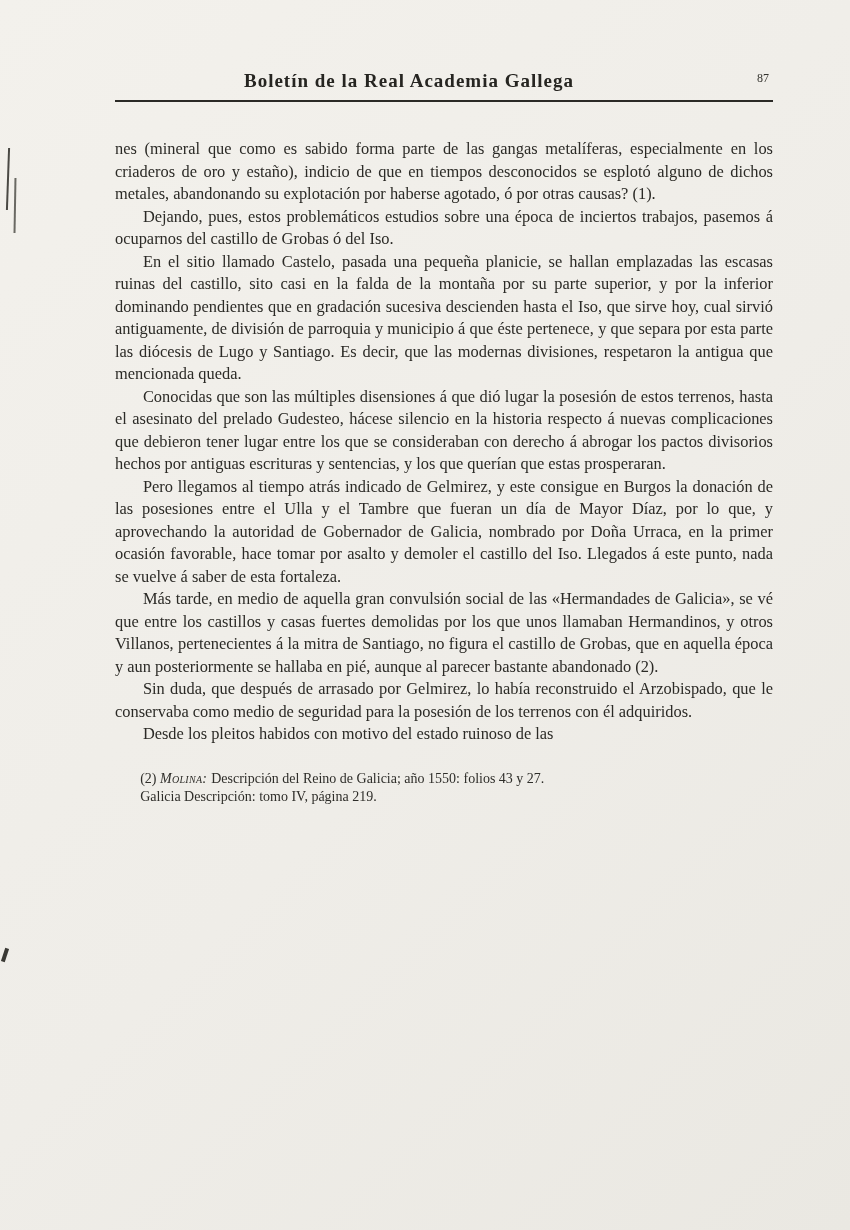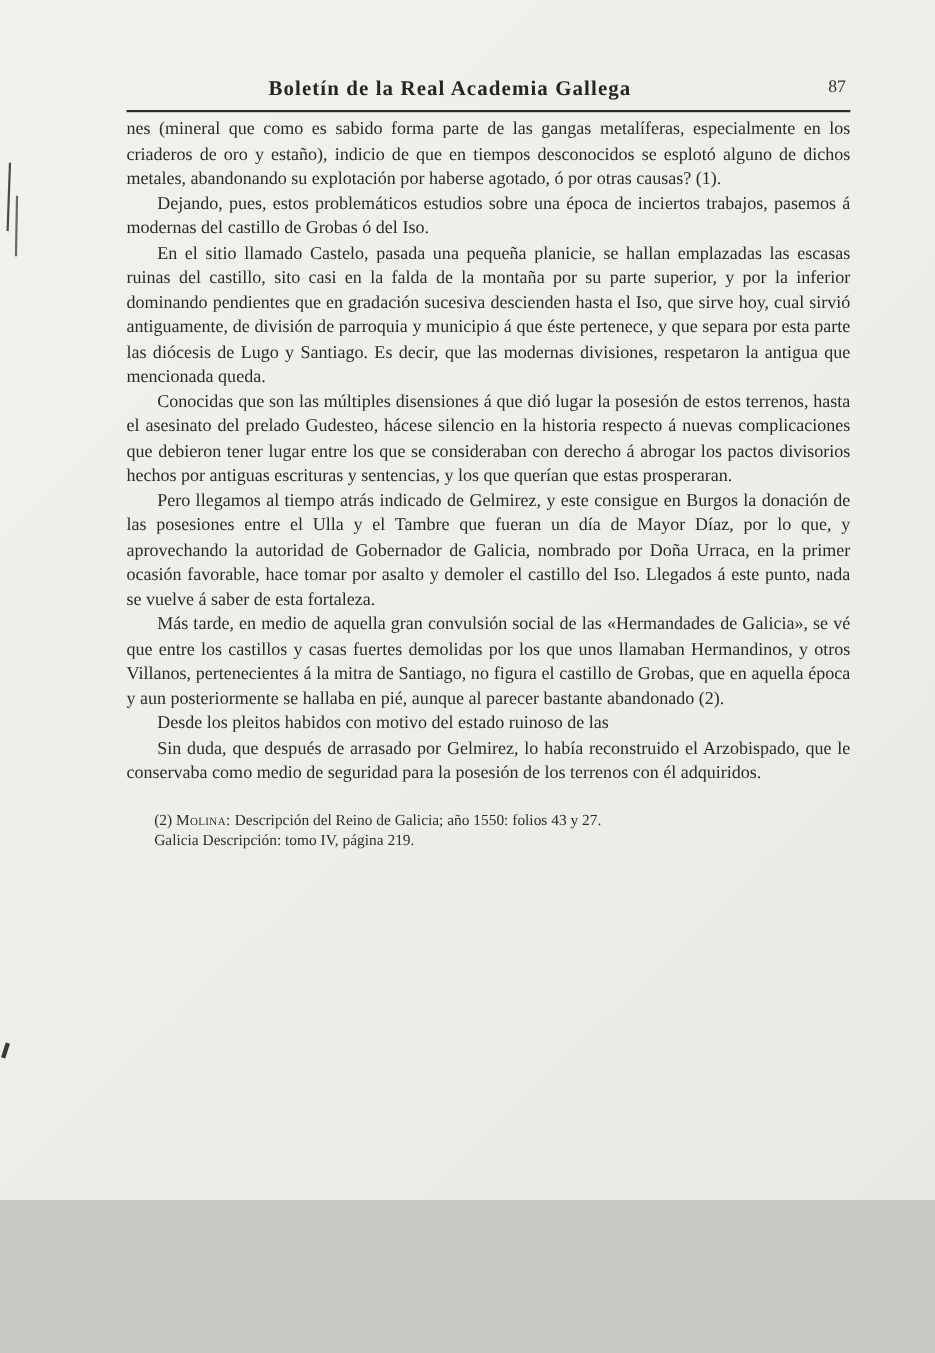--- a/index.html
+++ b/index.html
@@ -3,21 +3,21 @@
 <meta charset="utf-8">
 <style>
   html, body {
     margin: 0;
     padding: 0;
     background: #c9c7c2;
   }
   .page {
     position: relative;
     width: 850px;
-    height: 1091px;
+    height: 1230px;
     margin: 0 auto;
     background: linear-gradient(135deg, #f3f1ec 0%, #efede8 55%, #eae8e2 100%);
     color: #2b2a26;
     font-family: "Liberation Serif", "DejaVu Serif", serif;
     overflow: hidden;
   }
   .scan-mark-1 {
     position: absolute;
     left: 7px;
     top: 148px;
@@ -64,25 +64,25 @@
     text-align: center;
     font-size: 19px;
     font-weight: 700;
     letter-spacing: 1px;
     color: #262521;
   }
   .header-page {
     position: absolute;
     right: 4px;
     top: 1px;
-    font-size: 16px;
+    font-size: 12px;
     color: #34332e;
   }
   .body-text {
-    margin-top: 4px;
+    margin-top: 36px;
   }
   .body-text p {
     margin: 0;
     font-size: 16.4px;
     line-height: 22.5px;
     text-align: justify;
     color: #2b2a26;
   }
   .body-text p.indent {
     text-indent: 1.7em;
@@ -96,20 +96,21 @@
   .footnotes p {
     margin: 0;
     text-align: justify;
   }
   .footnotes p.fn-indent {
     text-indent: 1.8em;
   }
   .smallcaps {
     font-variant: small-caps;
     letter-spacing: 0.3px;
+    font-style: italic;
   }
   .italic {
   }
 </style>
 </head>
 <body>
 
 <div class="page">
 
   <div class="scan-mark-1"></div>
@@ -118,27 +119,27 @@
 
   <div class="content">
 
     <div class="header">
       <div class="header-title">Boletín de la Real Academia Gallega</div>
       <div class="header-page">87</div>
     </div>
 
     <div class="body-text">
       <p>nes (mineral que como es sabido forma parte de las gangas metalíferas, especialmente en los criaderos de oro y estaño), indicio de que en tiempos desconocidos se esplotó alguno de dichos metales, abandonando su explotación por haberse agotado, ó por otras causas? (1).</p>
-      <p class="indent">Dejando, pues, estos problemáticos estudios sobre una época de inciertos trabajos, pasemos á modernas del castillo de Grobas ó del Iso.</p>
+      <p class="indent">Dejando, pues, estos problemáticos estudios sobre una época de inciertos trabajos, pasemos á ocuparnos del castillo de Grobas ó del Iso.</p>
       <p class="indent">En el sitio llamado Castelo, pasada una pequeña planicie, se hallan emplazadas las escasas ruinas del castillo, sito casi en la falda de la montaña por su parte superior, y por la inferior dominando pendientes que en gradación sucesiva descienden hasta el Iso, que sirve hoy, cual sirvió antiguamente, de división de parroquia y municipio á que éste pertenece, y que separa por esta parte las diócesis de Lugo y Santiago. Es decir, que las modernas divisiones, respetaron la antigua que mencionada queda.</p>
       <p class="indent">Conocidas que son las múltiples disensiones á que dió lugar la posesión de estos terrenos, hasta el asesinato del prelado Gudesteo, hácese silencio en la historia respecto á nuevas complicaciones que debieron tener lugar entre los que se consideraban con derecho á abrogar los pactos divisorios hechos por antiguas escrituras y sentencias, y los que querían que estas prosperaran.</p>
       <p class="indent">Pero llegamos al tiempo atrás indicado de Gelmirez, y este consigue en Burgos la donación de las posesiones entre el Ulla y el Tambre que fueran un día de Mayor Díaz, por lo que, y aprovechando la autoridad de Gobernador de Galicia, nombrado por Doña Urraca, en la primer ocasión favorable, hace tomar por asalto y demoler el castillo del Iso. Llegados á este punto, nada se vuelve á saber de esta fortaleza.</p>
       <p class="indent">Más tarde, en medio de aquella gran convulsión social de las «Hermandades de Galicia», se vé que entre los castillos y casas fuertes demolidas por los que unos llamaban Hermandinos, y otros Villanos, pertenecientes á la mitra de Santiago, no figura el castillo de Grobas, que en aquella época y aun posteriormente se hallaba en pié, aunque al parecer bastante abandonado (2).</p>
+      <p class="indent">Sin duda, que después de arrasado por Gelmirez, lo había reconstruido el Arzobispado, que le conservaba como medio de seguridad para la posesión de los terrenos con él adquiridos.</p>
       <p class="indent">Desde los pleitos habidos con motivo del estado ruinoso de las</p>
-      <p class="indent">Sin duda, que después de arrasado por Gelmirez, lo había reconstruido el Arzobispado, que le conservaba como medio de seguridad para la posesión de los terrenos con él adquiridos.</p>
     </div>
 
     <div class="footnotes">
       <p class="fn-indent"><span>(2)  </span><span class="smallcaps">Molina: </span><span class="italic">Descripción del Reino de Galicia;</span><span> año 1550: folios 43 y 27.</span></p>
       <p class="fn-indent"><span class="italic">Galicia Descripción:</span><span> tomo IV, página 219.</span></p>
     </div>
 
   </div>
 </div>
 

